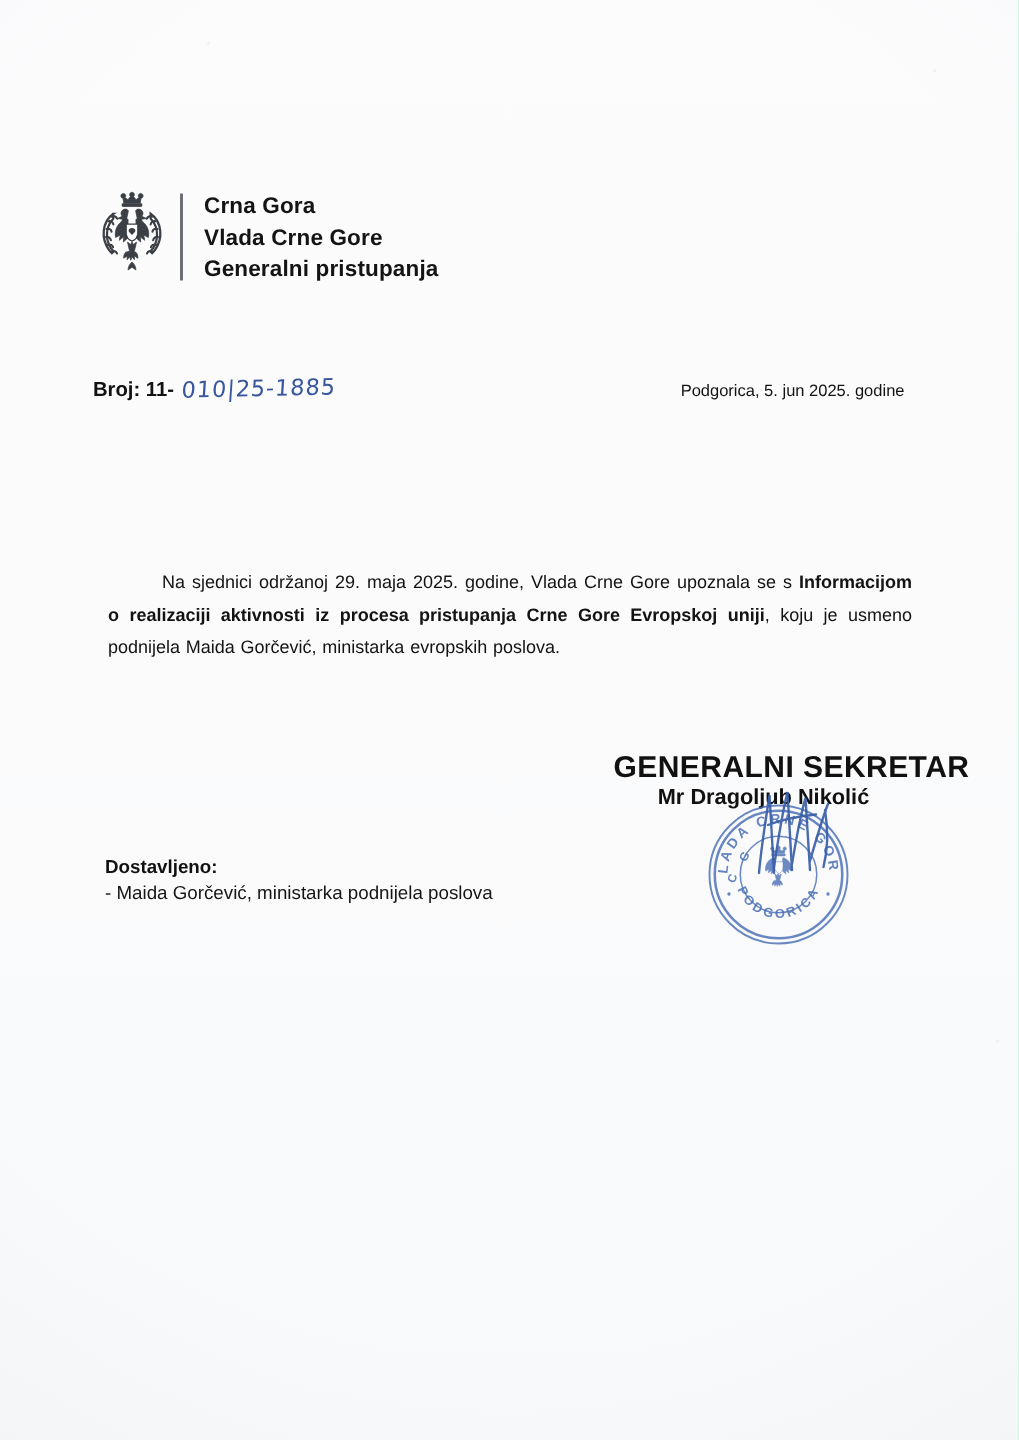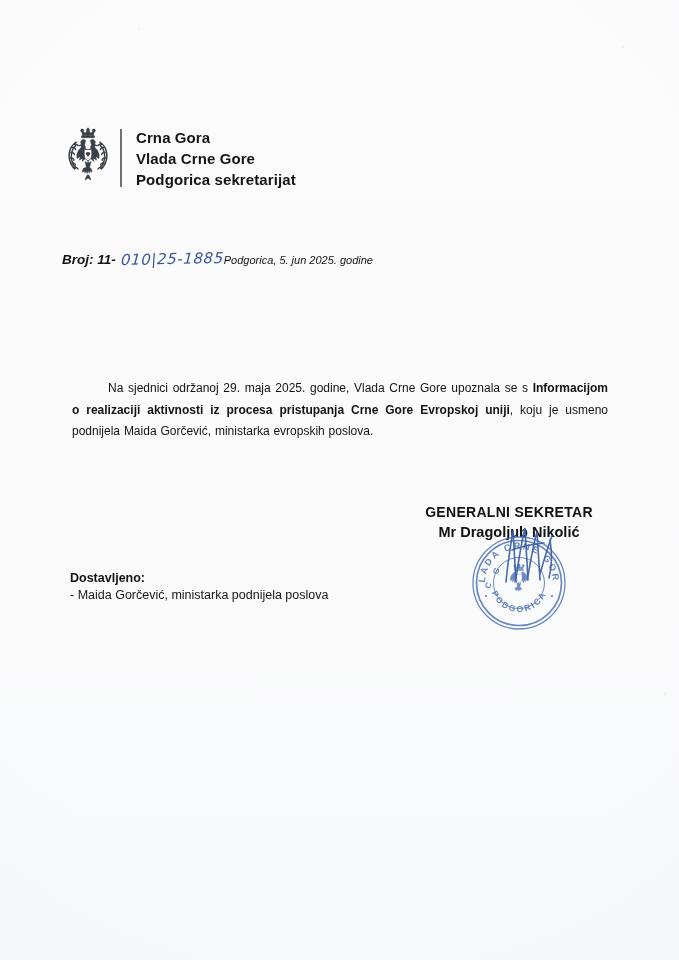--- a/index.html
+++ b/index.html
@@ -68,23 +68,22 @@
     white-space: nowrap;
   }
 
   
   .ref-row {
     position: absolute;
     left: 62px;
     right: 62px;
     top: 250px;
     display: flex;
-    justify-content: flex-start;
+    justify-content: space-between;
     align-items: baseline;
-    font-style: italic;
   }
   .ref-left {
     display: flex;
     align-items: baseline;
     gap: 5px;
   }
   .ref-label {
     font-size: 13.5px;
     font-weight: 700;
     color: #121212;
@@ -124,21 +123,21 @@
 
   
   .signature-block {
     position: absolute;
     right: 70px;
     top: 502px;
     text-align: center;
     width: 200px;
   }
   .sig-title {
-    font-size: 14px;
+    font-size: 20px;
     font-weight: 700;
     letter-spacing: .3px;
     line-height: 20px;
     color: #111111;
     white-space: nowrap;
   }
   .sig-name {
     font-size: 14.5px;
     font-weight: 700;
     line-height: 20px;
@@ -222,21 +221,21 @@
           <path d="M26 50.6c-1.6 1.3-2.6 3.3-2.6 5.4l2.6-1.9 2.6 1.9c0-2.1-1-4.1-2.6-5.4z"></path>
         </g>
       </svg>
     </div>
 
     <div class="lh-divider"></div>
 
     <div class="lh-lines">
       <div class="lh-line">Crna Gora</div>
       <div class="lh-line">Vlada Crne Gore</div>
-      <div class="lh-line">Podgorica sekretarijat</div>
+      <div class="lh-line">Generalni pristupanja</div>
     </div>
   </div>
 
   <div class="ref-row">
     <div class="ref-left">
       <span class="ref-label">Broj: 11-</span>
       <span class="ref-handwritten">010|25-1885</span>
     </div>
     <div class="ref-place">Podgorica, 5. jun 2025. godine</div>
   </div>

